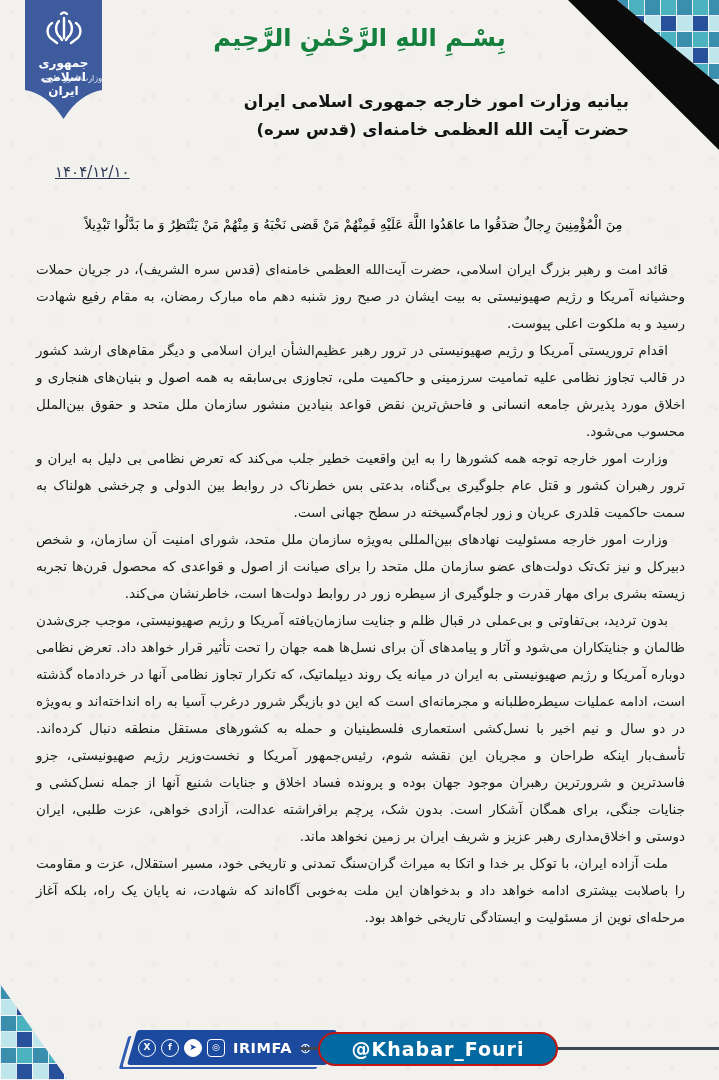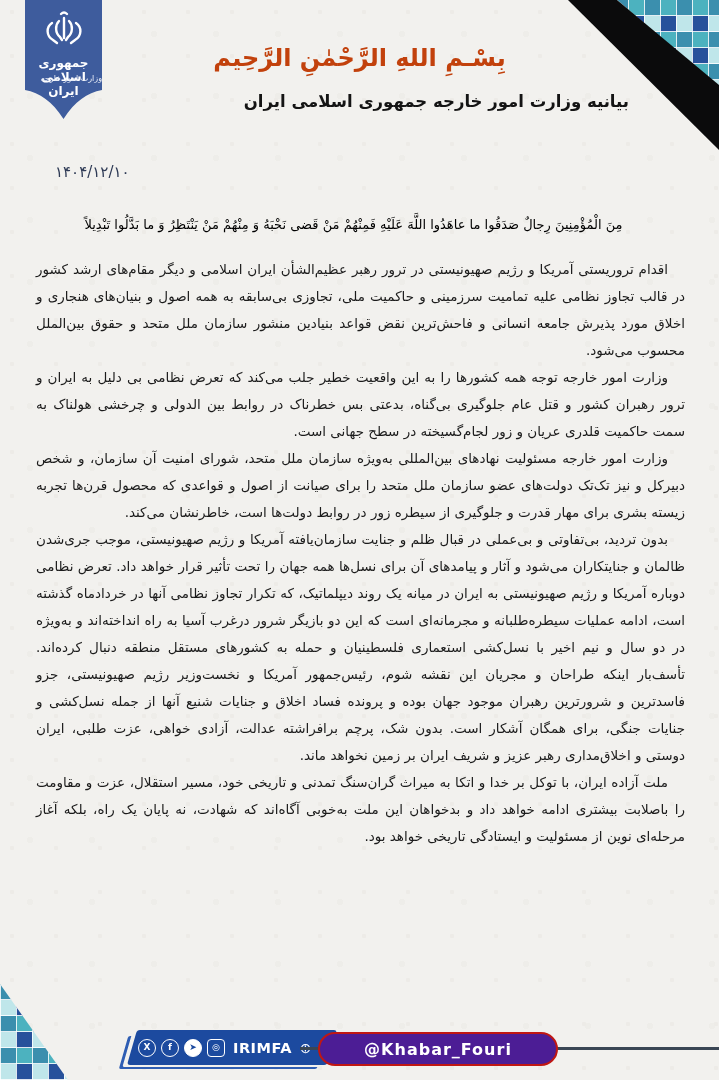--- a/index.html
+++ b/index.html
@@ -37,29 +37,30 @@
     clip-path:path('M0 0 H77 V90 C62 93 50 101 38.5 119 C27 101 15 93 0 90 Z');
   }
   .badge-emblem{position:absolute;top:8px;left:0;width:100%;text-align:center;}
   .badge-l1{position:absolute;top:56px;left:0;width:100%;text-align:center;color:#fff;
     font-size:12px;font-weight:bold;direction:rtl;}
   .badge-l2{position:absolute;top:74px;left:0;width:100%;text-align:right;color:#e8edf7;
     font-size:8px;direction:rtl;}
   
   .bismillah{
     position:absolute;top:24px;left:160px;right:160px;text-align:center;
-    direction:rtl;color:#c2410c;font-size:24px;font-weight:bold;letter-spacing:1px;margin-top:20px;
+    direction:rtl;color:#15803d;font-size:24px;font-weight:bold;letter-spacing:1px;
   }
   .title{
     position:absolute;top:88px;left:90px;right:90px;direction:rtl;
     font-weight:bold;font-size:16.5px;line-height:27.5px;color:#141414;
   }
   .date{
     position:absolute;top:163px;left:55px;font-size:15px;color:#2e3a55;letter-spacing:2px;
     direction:ltr;
+    text-decoration:underline;
   }
   .verse{
     position:absolute;top:210px;left:10px;right:22px;text-align:center;direction:rtl;
     font-size:13px;color:#000000;white-space:nowrap;line-height:30px;
   }
   
   .body{
     position:absolute;top:256px;left:36px;right:34px;direction:rtl;
     text-align:justify;font-size:13.5px;line-height:27px;color:#1b1b1b;
   }
@@ -82,23 +83,23 @@
   .sicon.solid{background:#fff;color:#1c4a9f;}
   .sicon.square{border-radius:4px;}
   .brand{font-weight:bold;font-size:14.5px;letter-spacing:.5px;margin:0 3px;}
   .globe{font-size:14px;line-height:1;margin-right:2px;}
   .site{font-weight:bold;font-size:13.5px;}
   
   .wm-line{position:absolute;top:1047px;left:548px;right:0;height:2.5px;background:#3a4654;}
   .wm-connector{position:absolute;top:1047px;left:300px;width:30px;height:2.5px;background:#3a4654;}
   .watermark{
     position:absolute;left:318px;top:1032px;width:240px;height:34px;
-    background:#4c1d95;border:2px solid #c01713;border-radius:20px;box-sizing:border-box;
+    background:#0369a1;border:2px solid #c01713;border-radius:20px;box-sizing:border-box;
     display:flex;align-items:center;justify-content:center;
-    color:#fff;font-weight:bold;font-size:16px;letter-spacing:1px;direction:ltr;
+    color:#fff;font-weight:bold;font-size:19px;letter-spacing:1px;direction:ltr;
   }
 </style>
 </head>
 <body>
 
 <div class="page">
   <div class="bg-pattern"></div>
 
   <div class="tile tile-tr"></div>
   <div class="ribbon"></div>
@@ -119,27 +120,29 @@
       </svg>
     </div>
     <div class="badge-l1">جمهوری اسلامی ایران</div>
     <div class="badge-l2">وزارت امور خارجه</div>
   </div>
 
   <div class="bismillah">بِسْـمِ اللهِ الرَّحْمٰنِ الرَّحِیم</div>
 
   <div class="title">
     <div>بیانیه وزارت امور خارجه جمهوری اسلامی ایران</div>
+    <div>حضرت آیت الله العظمی خامنه‌ای (قدس سره)</div>
   </div>
 
   <div class="date">۱۴۰۴/۱۲/۱۰</div>
 
   <div class="verse">مِنَ الْمُؤْمِنِینَ رِجالٌ صَدَقُوا ما عاهَدُوا اللَّهَ عَلَیْهِ فَمِنْهُمْ مَنْ قَضی نَحْبَهُ وَ مِنْهُمْ مَنْ یَنْتَظِرُ وَ ما بَدَّلُوا تَبْدِیلاً</div>
 
   <div class="body">
+    <p>قائد امت و رهبر بزرگ ایران اسلامی، حضرت آیت‌الله العظمی خامنه‌ای (قدس سره الشریف)، در جریان حملات وحشیانه آمریکا و رژیم صهیونیستی به بیت ایشان در صبح روز شنبه دهم ماه مبارک رمضان، به مقام رفیع شهادت رسید و به ملکوت اعلی پیوست.</p>
     <p>اقدام تروریستی آمریکا و رژیم صهیونیستی در ترور رهبر عظیم‌الشأن ایران اسلامی و دیگر مقام‌های ارشد کشور در قالب تجاوز نظامی علیه تمامیت سرزمینی و حاکمیت ملی، تجاوزی بی‌سابقه به همه اصول و بنیان‌های هنجاری و اخلاق مورد پذیرش جامعه انسانی و فاحش‌ترین نقض قواعد بنیادین منشور سازمان ملل متحد و حقوق بین‌الملل محسوب می‌شود.</p>
     <p>وزارت امور خارجه توجه همه کشورها را به این واقعیت خطیر جلب می‌کند که تعرض نظامی بی دلیل به ایران و ترور رهبران کشور و قتل عام جلوگیری بی‌گناه، بدعتی بس خطرناک در روابط بین الدولی و چرخشی هولناک به سمت حاکمیت قلدری عریان و زور لجام‌گسیخته در سطح جهانی است.</p>
     <p>وزارت امور خارجه مسئولیت نهادهای بین‌المللی به‌ویژه سازمان ملل متحد، شورای امنیت آن سازمان، و شخص دبیرکل و نیز تک‌تک دولت‌های عضو سازمان ملل متحد را برای صیانت از اصول و قواعدی که محصول قرن‌ها تجربه زیسته بشری برای مهار قدرت و جلوگیری از سیطره زور در روابط دولت‌ها است، خاطرنشان می‌کند.</p>
     <p>بدون تردید، بی‌تفاوتی و بی‌عملی در قبال ظلم و جنایت سازمان‌یافته آمریکا و رژیم صهیونیستی، موجب جری‌شدن ظالمان و جنایتکاران می‌شود و آثار و پیامدهای آن برای نسل‌ها همه جهان را تحت تأثیر قرار خواهد داد. تعرض نظامی دوباره آمریکا و رژیم صهیونیستی به ایران در میانه یک روند دیپلماتیک، که تکرار تجاوز نظامی آنها در خردادماه گذشته است، ادامه عملیات سیطره‌طلبانه و مجرمانه‌ای است که این دو بازیگر شرور درغرب آسیا به راه انداخته‌اند و به‌ویژه در دو سال و نیم اخیر با نسل‌کشی استعماری فلسطینیان و حمله به کشورهای مستقل منطقه دنبال کرده‌اند. تأسف‌بار اینکه طراحان و مجریان این نقشه شوم، رئیس‌جمهور آمریکا و نخست‌وزیر رژیم صهیونیستی، جزو فاسدترین و شرورترین رهبران موجود جهان بوده و پرونده فساد اخلاق و جنایات شنیع آنها از جمله نسل‌کشی و جنایات جنگی، برای همگان آشکار است. بدون شک، پرچم برافراشته عدالت، آزادی خواهی، عزت طلبی، ایران دوستی و اخلاق‌مداری رهبر عزیز و شریف ایران بر زمین نخواهد ماند.</p>
     <p>ملت آزاده ایران، با توکل بر خدا و اتکا به میراث گران‌سنگ تمدنی و تاریخی خود، مسیر استقلال، عزت و مقاومت را باصلابت بیشتری ادامه خواهد داد و بدخواهان این ملت به‌خوبی آگاه‌اند که شهادت، نه پایان یک راه، بلکه آغاز مرحله‌ای نوین از مسئولیت و ایستادگی تاریخی خواهد بود.</p>
   </div>
 
   <div class="footer-bar">
     <div class="footer-inner">
       <span class="sicon">X</span>

